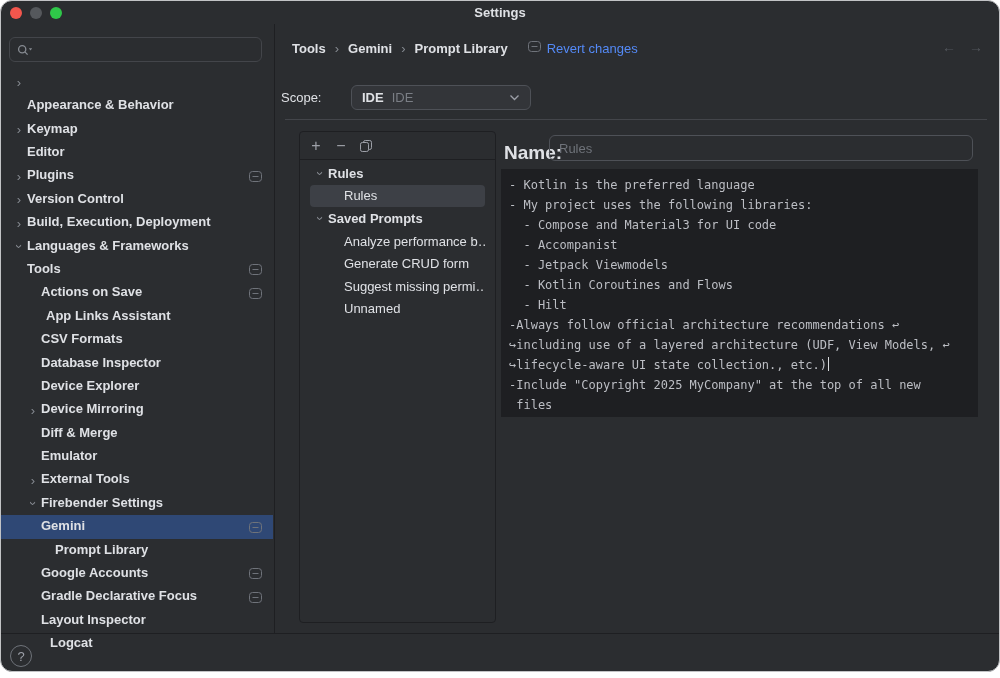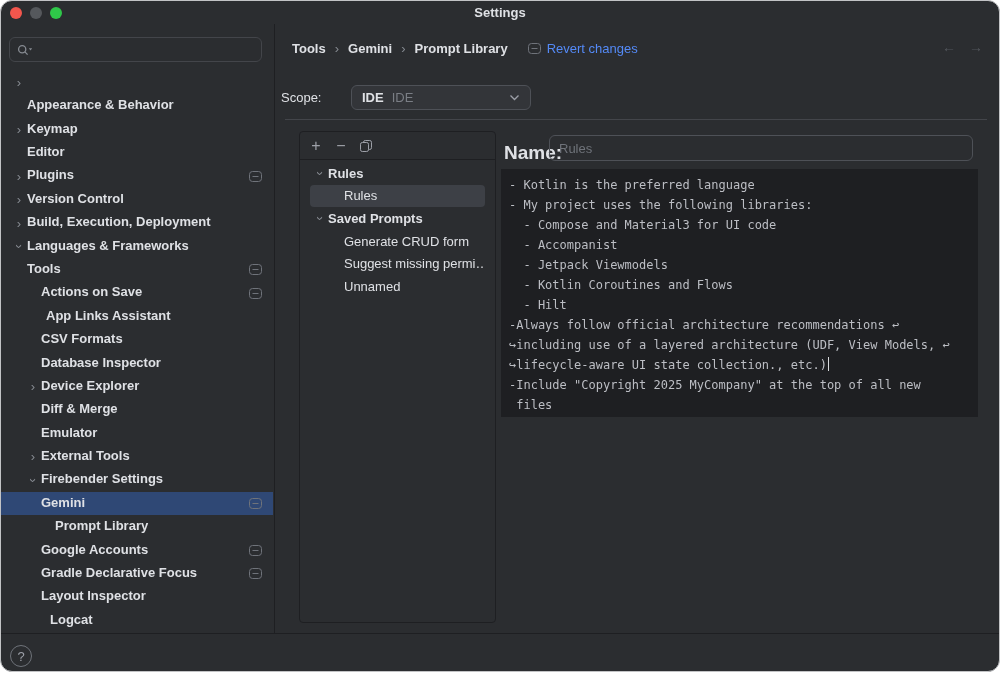--- a/index.html
+++ b/index.html
@@ -25,21 +25,21 @@
   .chev{display:inline-block;width:16px;flex:none;text-align:center;color:#868a91;font-size:13px;
         line-height:1;transform-origin:50% 50%;}
   .chev.down{transform:rotate(90deg);}
   .s-row .lbl{font-size:13px;font-weight:600;color:#dfe1e5;white-space:nowrap;margin-top:44px;}
   .spacer{flex:1;}
   .ind{display:inline-flex;align-items:center;}
   
   .header-row{position:absolute;left:291px;top:38px;height:18px;display:flex;align-items:center;
               font-size:13px;font-weight:bold;color:#dfe1e5;gap:9px;}
   .crumb-sep{color:#868a91;font-weight:normal;}
-  .revert{display:flex;align-items:center;gap:6px;margin-left:11px;color:var(--link);
+  .revert{display:flex;align-items:flex-start;gap:6px;margin-left:11px;color:var(--link);
           font-weight:normal;cursor:pointer;}
   .nav-arrows{position:absolute;right:16px;top:38px;display:flex;gap:13px;color:#53565c;
               font-size:14px;}
   
   .scope-label{position:absolute;left:280px;top:89px;font-size:13px;color:#dfe1e5;}
   .scope-select{position:absolute;left:350px;top:84px;width:180px;height:25px;box-sizing:border-box;
                 background:#333539;border:1px solid #4e5157;border-radius:6px;display:flex;
                 align-items:center;padding:0 10px;cursor:pointer;}
   .scope-value{font-size:13px;font-weight:bold;color:#dfe1e5;}
   .scope-hint{font-size:13px;color:#7a7e85;margin-left:8px;}
@@ -169,20 +169,24 @@
           <span class="chev"></span>
           <span class="lbl">CSV Formats</span>
         </div>
         <div class="s-row" style="padding-left: 24px;">
           <span class="chev"></span>
           <span class="lbl">Database Inspector</span>
         </div>
         <div class="s-row" style="padding-left: 24px;">
           <span class="chev"></span>
           <span class="lbl">Device Explorer</span>
+        </div>
+        <div class="s-row" style="padding-left: 24px;">
+          <span class="chev"></span>
+          <span class="lbl">Device Mirroring</span>
         </div>
         <div class="s-row" style="padding-left: 24px;">
           <span class="chev">›</span>
           <span class="lbl">Diff &amp; Merge</span>
         </div>
         <div class="s-row" style="padding-left: 24px;">
           <span class="chev"></span>
           <span class="lbl">Emulator</span>
         </div>
         <div class="s-row" style="padding-left: 24px;">
@@ -285,20 +289,23 @@
         <div class="p-row group">
           <span class="chev down">›</span>
           <span class="lbl">Rules</span>
         </div>
         <div class="p-row child selected">
           <span class="lbl">Rules</span>
         </div>
         <div class="p-row group">
           <span class="chev down">›</span>
           <span class="lbl">Saved Prompts</span>
+        </div>
+        <div class="p-row child">
+          <span class="lbl">Analyze performance b…</span>
         </div>
         <div class="p-row child">
           <span class="lbl">Generate CRUD form</span>
         </div>
         <div class="p-row child">
           <span class="lbl">Suggest missing permi…</span>
         </div>
         <div class="p-row child">
           <span class="lbl">Unnamed</span>
         </div>

